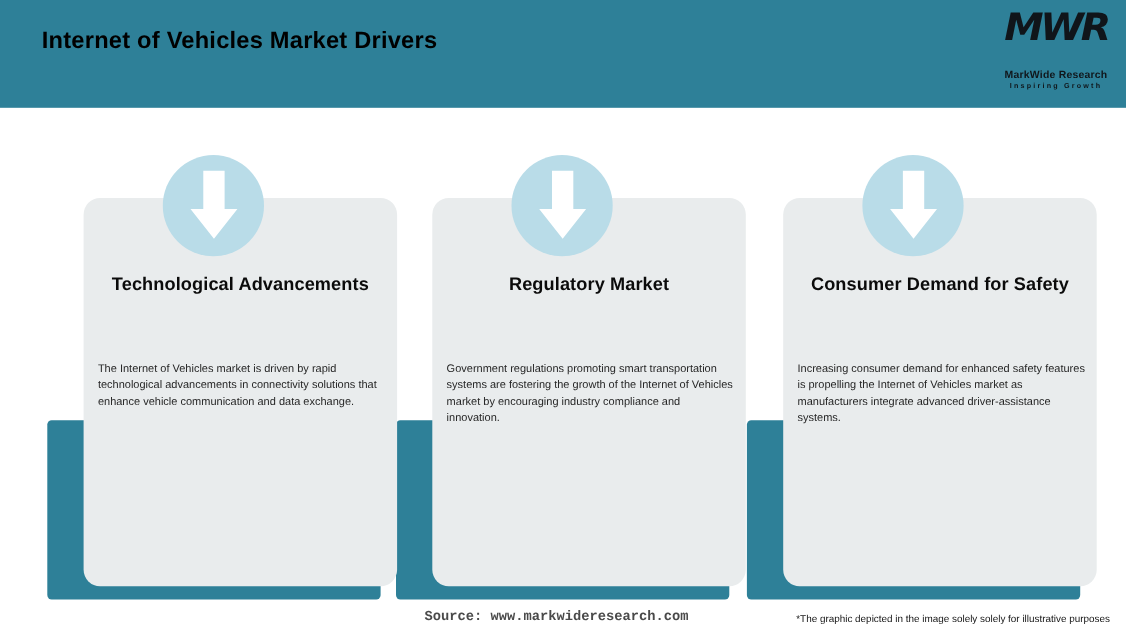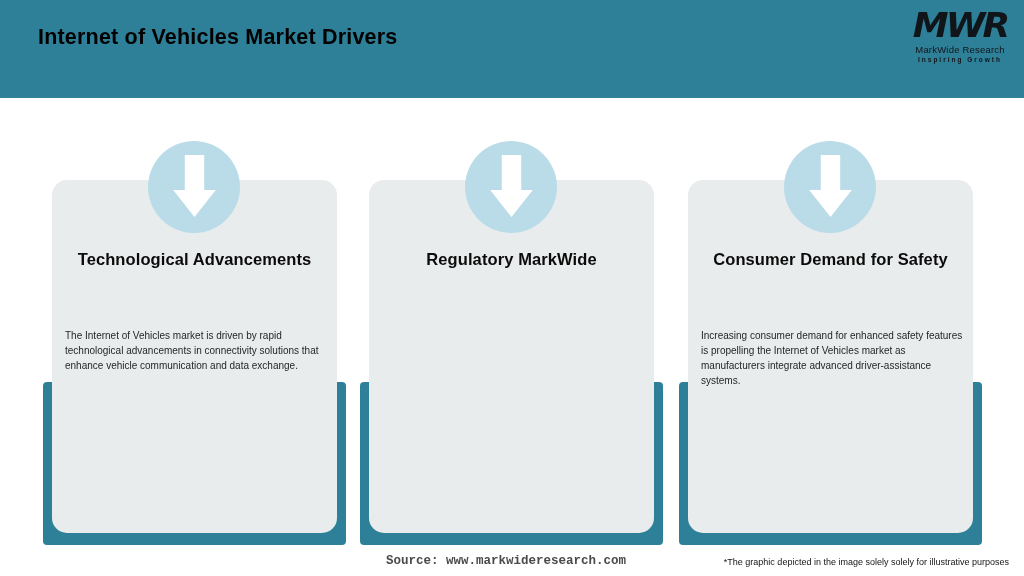--- a/index.html
+++ b/index.html
@@ -46,22 +46,22 @@
   .logo-monogram {
     font-family: "DejaVu Sans", sans-serif;
     font-size: 36px;
     font-weight: 800;
     font-style: italic;
     letter-spacing: -3px;
     transform: scaleY(0.95);
   }
   .logo-company {
     font-size: 9.5px;
-    font-weight: normal;
-    margin-top: 1px;
+    font-weight: bold;
+    margin-top: 20px;
     letter-spacing: 0.2px;
   }
   .logo-tagline {
     font-size: 6.5px;
     font-weight: bold;
     letter-spacing: 2px;
     margin-top: 2px;
   }
 
   
@@ -75,20 +75,21 @@
     z-index: 1;
   }
   .card {
     position: absolute;
     top: 180px;
     width: 285px;
     height: 353px;
     background: var(--card-bg);
     border-radius: 15px;
     z-index: 2;
+    margin-left: 24px;
   }
   .badge {
     position: absolute;
     top: 141px;
     width: 92px;
     height: 92px;
     border-radius: 50%;
     background: var(--circle);
     display: flex;
     align-items: center;
@@ -163,21 +164,22 @@
     <div class="card-body">The Internet of Vehicles market is driven by rapid technological advancements in connectivity solutions that enhance vehicle communication and data exchange.</div>
   </div>
   <div class="badge p1">
     <svg width="45" height="64" viewBox="0 0 46 66">
       <path d="M13 0 H33 V36 H45 L23 64 L1 36 H13 Z" fill="#ffffff"></path>
     </svg>
   </div>
 
   <div class="backing p2"></div>
   <div class="card p2">
-    <div class="card-title">Regulatory MarkWide</div>
+    <div class="card-title">Regulatory Market</div>
+    <div class="card-body">Government regulations promoting smart transportation systems are fostering the growth of the Internet of Vehicles market by encouraging industry compliance and innovation.</div>
   </div>
   <div class="badge p2">
     <svg width="45" height="64" viewBox="0 0 46 66">
       <path d="M13 0 H33 V36 H45 L23 64 L1 36 H13 Z" fill="#ffffff"></path>
     </svg>
   </div>
 
   <div class="backing p3"></div>
   <div class="card p3">
     <div class="card-title">Consumer Demand for Safety</div>

